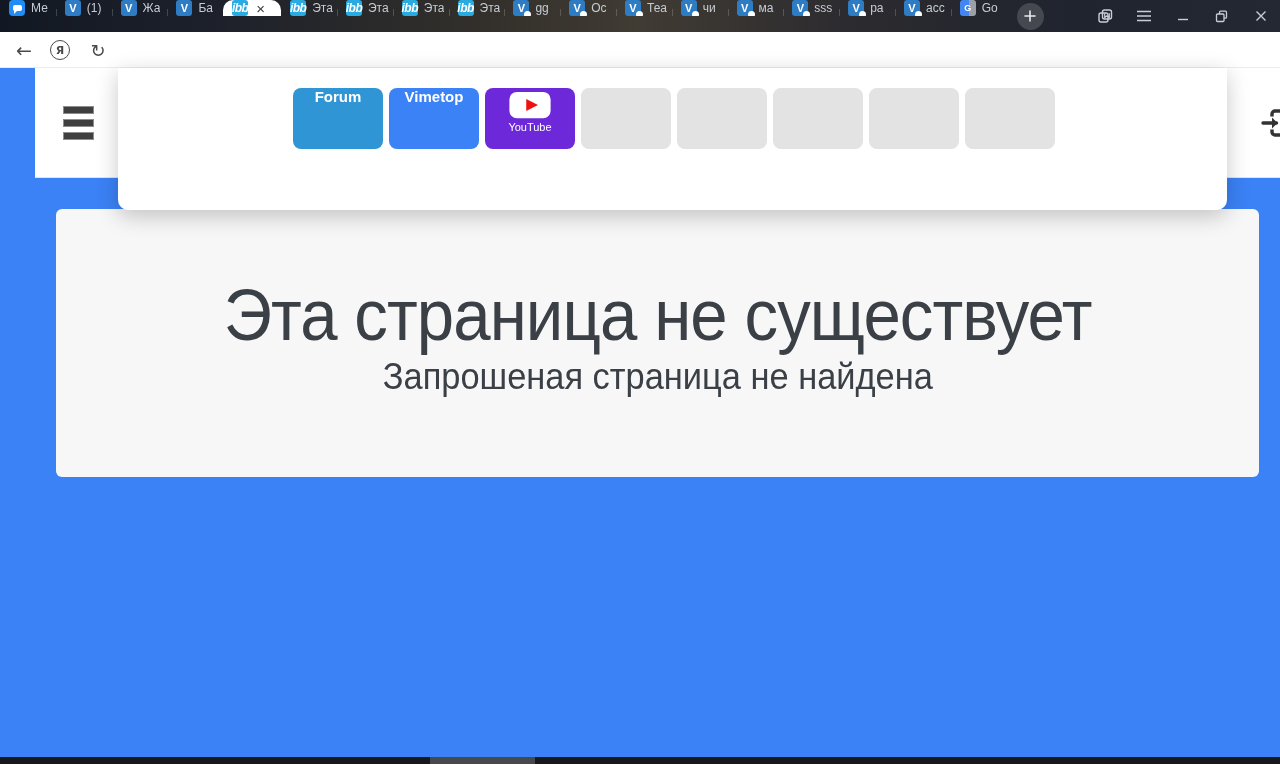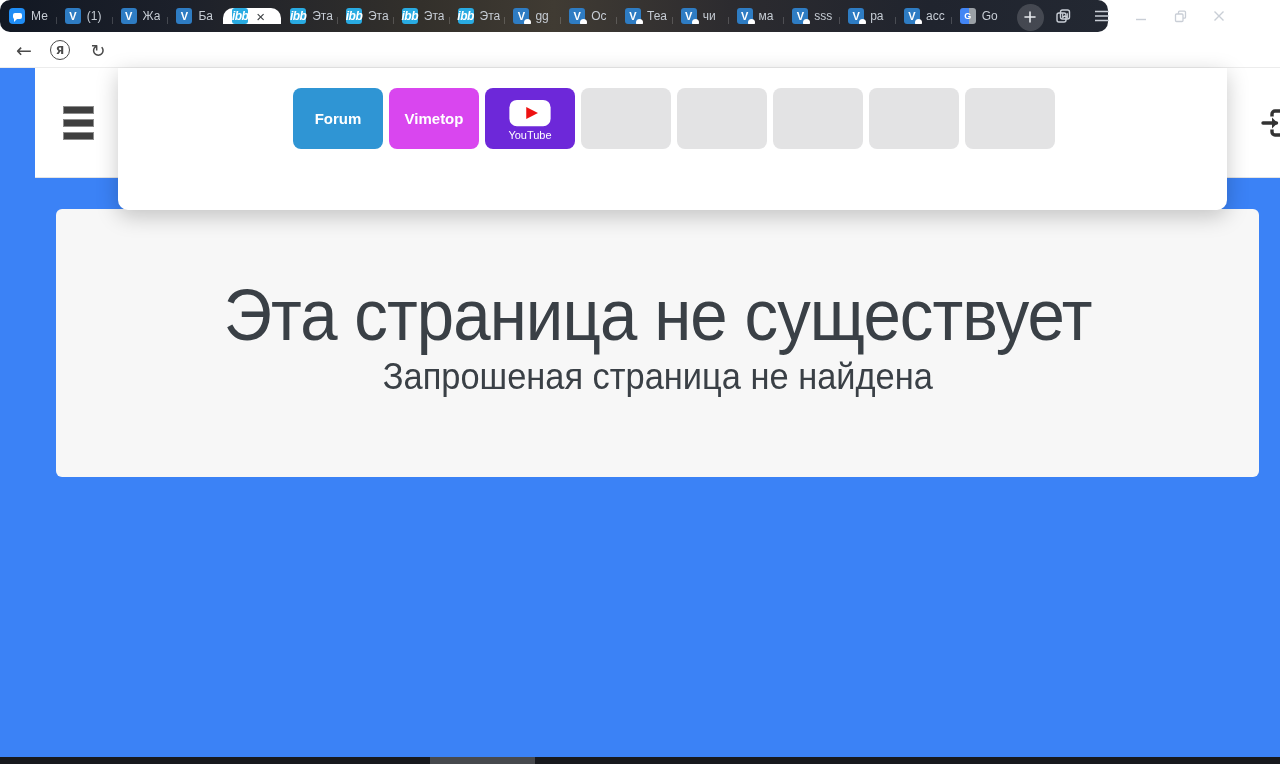--- a/index.html
+++ b/index.html
@@ -2,23 +2,23 @@
 <html><head>
 <meta charset="utf-8">
 <style>
   * { margin:0; padding:0; box-sizing:border-box; }
   html,body { width:1280px; height:764px; overflow:hidden; }
   body { font-family:"Liberation Sans", sans-serif; background:#fff; }
   .screen { position:relative; width:1280px; height:764px; background:#fff; overflow:hidden; }
 
   
   .tabbar {
-    position:absolute; top:0; left:0; width:1108px; height:32px;
+    position:absolute; top:0; left:0; width:1280px; height:32px;
     background:linear-gradient(90deg,#121823 0%,#1c202a 16%,#33302b 38%,#403b33 50%,#2c2b2f 66%,#20242e 84%,#232832 100%);
-    display:flex; align-items:center;border-radius:10px;
+    display:flex; align-items:flex-start;
   }
   .tab-strip { display:flex; align-items:stretch; }
   .tab {
     position:relative; width:55.8px; display:flex; align-items:center; gap:6px;
     padding-left:9px; cursor:default; overflow:hidden;
   }
   .tab:not(:first-child)::before {
     content:""; position:absolute; left:0; top:9px; width:1px; height:14px; background:rgba(255,255,255,.18);
   }
   .tab.active::before, .tab.active + .tab::before { display:none; }
@@ -82,21 +82,21 @@
   .error-sub { }
   .error-sub span { font-size:37px; color:#3a4046; display:inline-block; transform:scaleX(.93); white-space:nowrap; }
 
   
   .dropdown-panel {
     position:absolute; top:68px; left:118px; width:1109px; height:142px; background:#fff;
     border-radius:0 0 10px 10px; box-shadow:0 6px 22px rgba(0,0,0,.22); z-index:5;
   }
   .tiles { position:absolute; left:175px; top:20px; display:flex; gap:6px; }
   .tile { width:90px; height:61px; border-radius:8px; background:#e3e3e4;
-          display:flex; flex-direction:column; align-items:center; justify-content:center; cursor:pointer; }
+          display:flex; flex-direction:column; align-items:center; justify-content:flex-start; cursor:pointer; }
   .tile-label { color:#fff; font-weight:bold; font-size:15px; }
   .tile .yt { width:46px; height:30px; margin-top:2px; }
   .tile .yt-label { font-size:11px; font-weight:normal; margin-top:1px; }
   .add-site-btn {
     position:absolute; right:172px; top:91px; height:22px; background:#ececee; border:none; border-radius:4px;
     display:flex; align-items:center; gap:6px; padding:0 9px;
     font-family:"Liberation Sans",sans-serif; font-size:12px; color:#2e2e2e;
   }
 
   
@@ -273,21 +273,21 @@
       <div><span class="error-title">Эта страница не существует</span></div>
       <div class="error-sub"><span>Запрошеная страница не найдена</span></div>
     </div>
   </div>
 
   <div class="dropdown-panel">
     <div class="tiles" id="tiles">
         <div class="tile" style="background: rgb(47, 149, 212);">
           <span class="tile-label">Forum</span>
         </div>
-        <div class="tile" style="background: #d946ef;">
+        <div class="tile" style="background: #3b82f6;">
           <span class="tile-label">Vimetop</span>
         </div>
         <div class="tile" style="background: #6d28d9;">
           <svg class="yt" viewBox="0 0 48 32">
             <rect x="2" y="2" width="44" height="28" rx="8" fill="#fff"></rect>
             <path d="M20 9.5l12.5 6.5L20 22.5z" fill="#ee1111"></path>
           </svg>
           <span class="tile-label yt-label">YouTube</span>
         </div>
         <div class="tile empty"></div>

